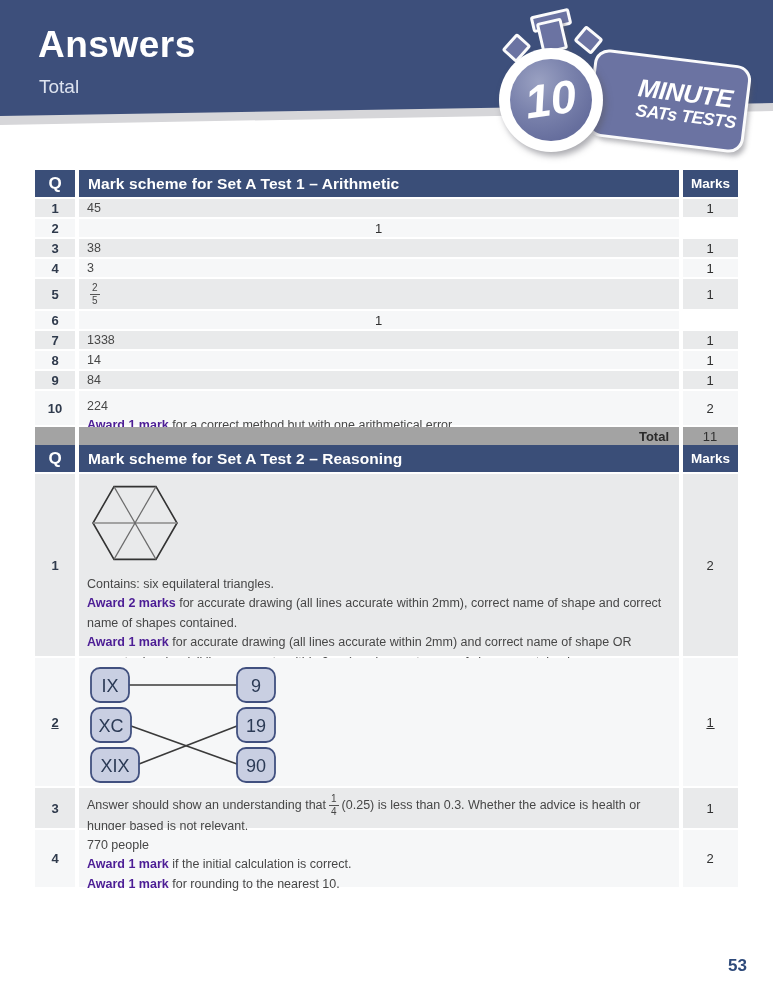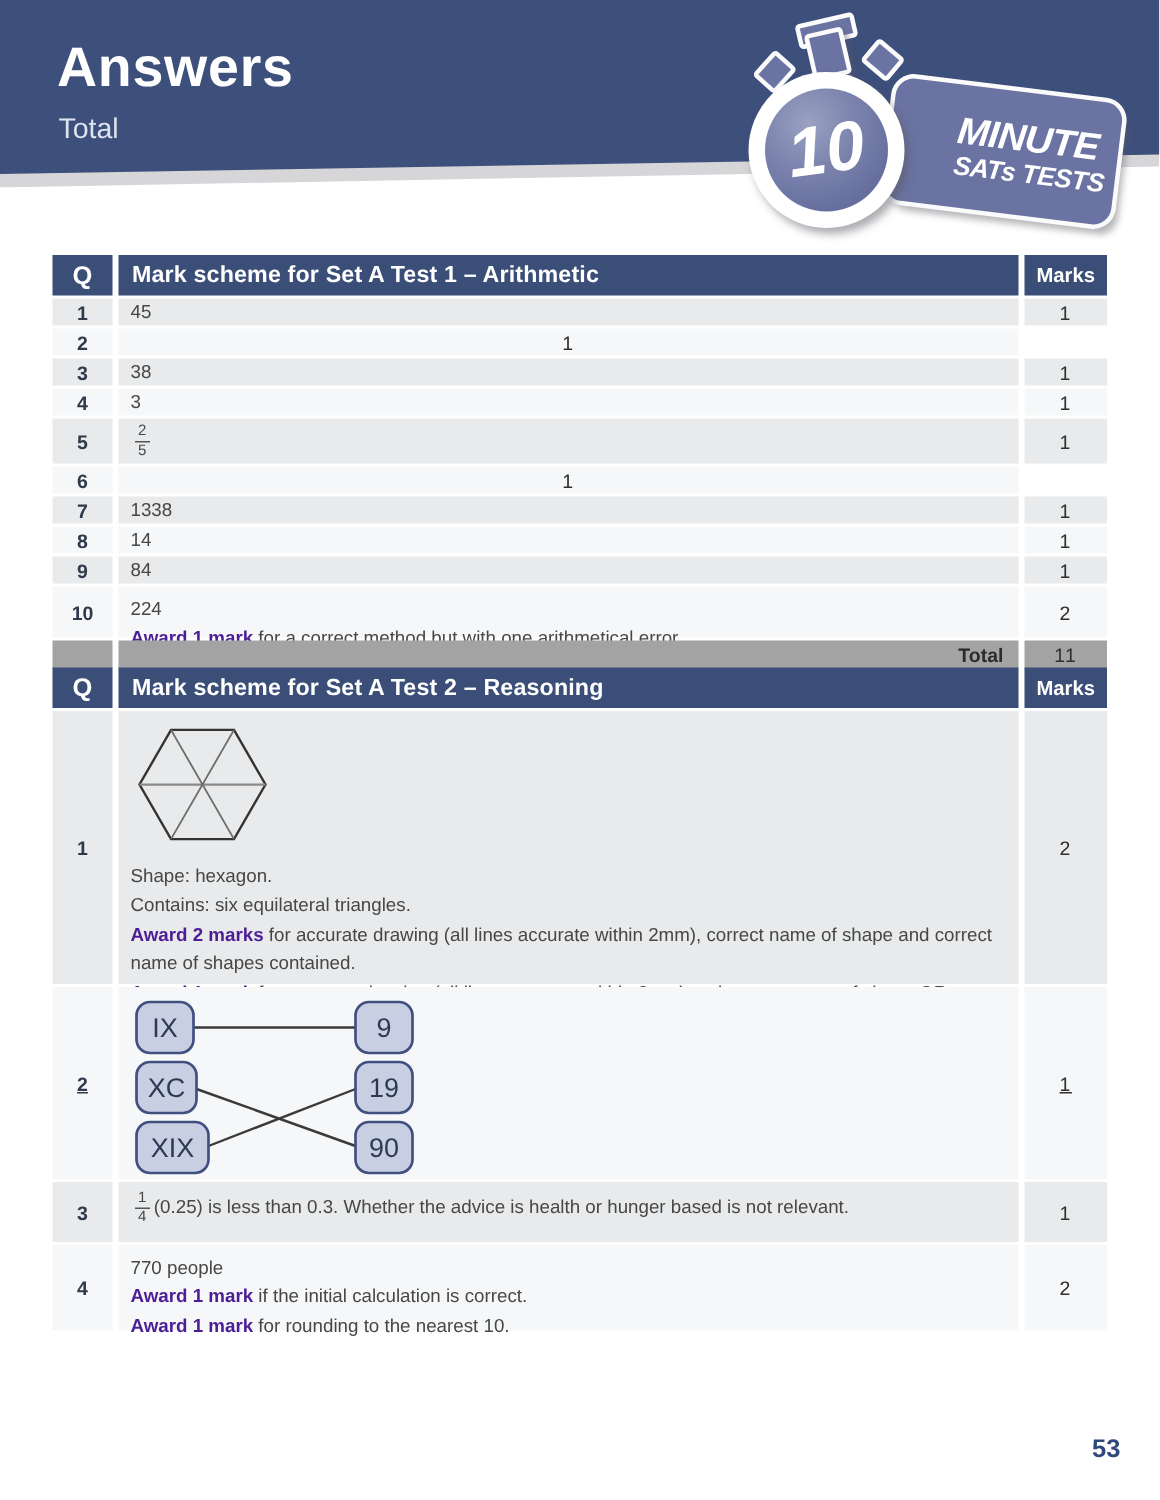--- a/index.html
+++ b/index.html
@@ -176,21 +176,20 @@
     <div class="cell qcell q1cell">1</div>
     <div class="cell acell block q1cell">
       <div class="hexwrap">
         <svg width="92" height="82" viewBox="0 0 92 82">
           <polygon points="88,41 67,77.4 25,77.4 4,41 25,4.6 67,4.6" fill="none" stroke="#333333" stroke-width="1.6"></polygon>
           <line x1="4" y1="41" x2="88" y2="41" stroke="#8a8a8a" stroke-width="1.5"></line>
           <line x1="25" y1="4.6" x2="67" y2="77.4" stroke="#6b6b6b" stroke-width="1.2"></line>
           <line x1="67" y1="4.6" x2="25" y2="77.4" stroke="#6b6b6b" stroke-width="1.2"></line>
         </svg>
       </div>
-      <div class="line">Shape: hexagon.</div>
       <div class="line">Contains: six equilateral triangles.</div>
       <div class="line"><span class="bold">Award 2 marks</span><span> for accurate drawing (all lines accurate within 2mm), correct name of shape and correct name of shapes contained.</span></div>
       <div class="line"><span class="bold">Award 1 mark</span><span> for accurate drawing (all lines accurate within 2mm) and correct name of shape OR accurate drawing (all lines accurate within 2mm) and correct name of shapes contained.</span></div>
     </div>
     <div class="cell mcell q1cell">2</div>
   </div>
 
   <div class="trow row-b">
     <div class="cell qcell q2cell">2</div>
     <div class="cell acell block q2cell">
@@ -213,21 +212,21 @@
           <text x="169" y="105.5" text-anchor="middle" font-size="18" fill="#2b3a55">90</text>
         </svg>
       </div>
     </div>
     <div class="cell mcell q2cell">1</div>
   </div>
 
   <div class="trow row-a">
     <div class="cell qcell q3cell">3</div>
     <div class="cell acell block q3cell">
-      <div class="line"><span class="frac">
+      <div class="line"><span>Answer should show an understanding that</span><span class="frac">
             <span class="num">1</span>
             <span class="den">4</span>
           </span><span>(0.25) is less than 0.3. Whether the advice is health or hunger based is not relevant.</span></div>
     </div>
     <div class="cell mcell q3cell">1</div>
   </div>
 
   <div class="trow row-b">
     <div class="cell qcell q4cell">4</div>
     <div class="cell acell block q4cell">

